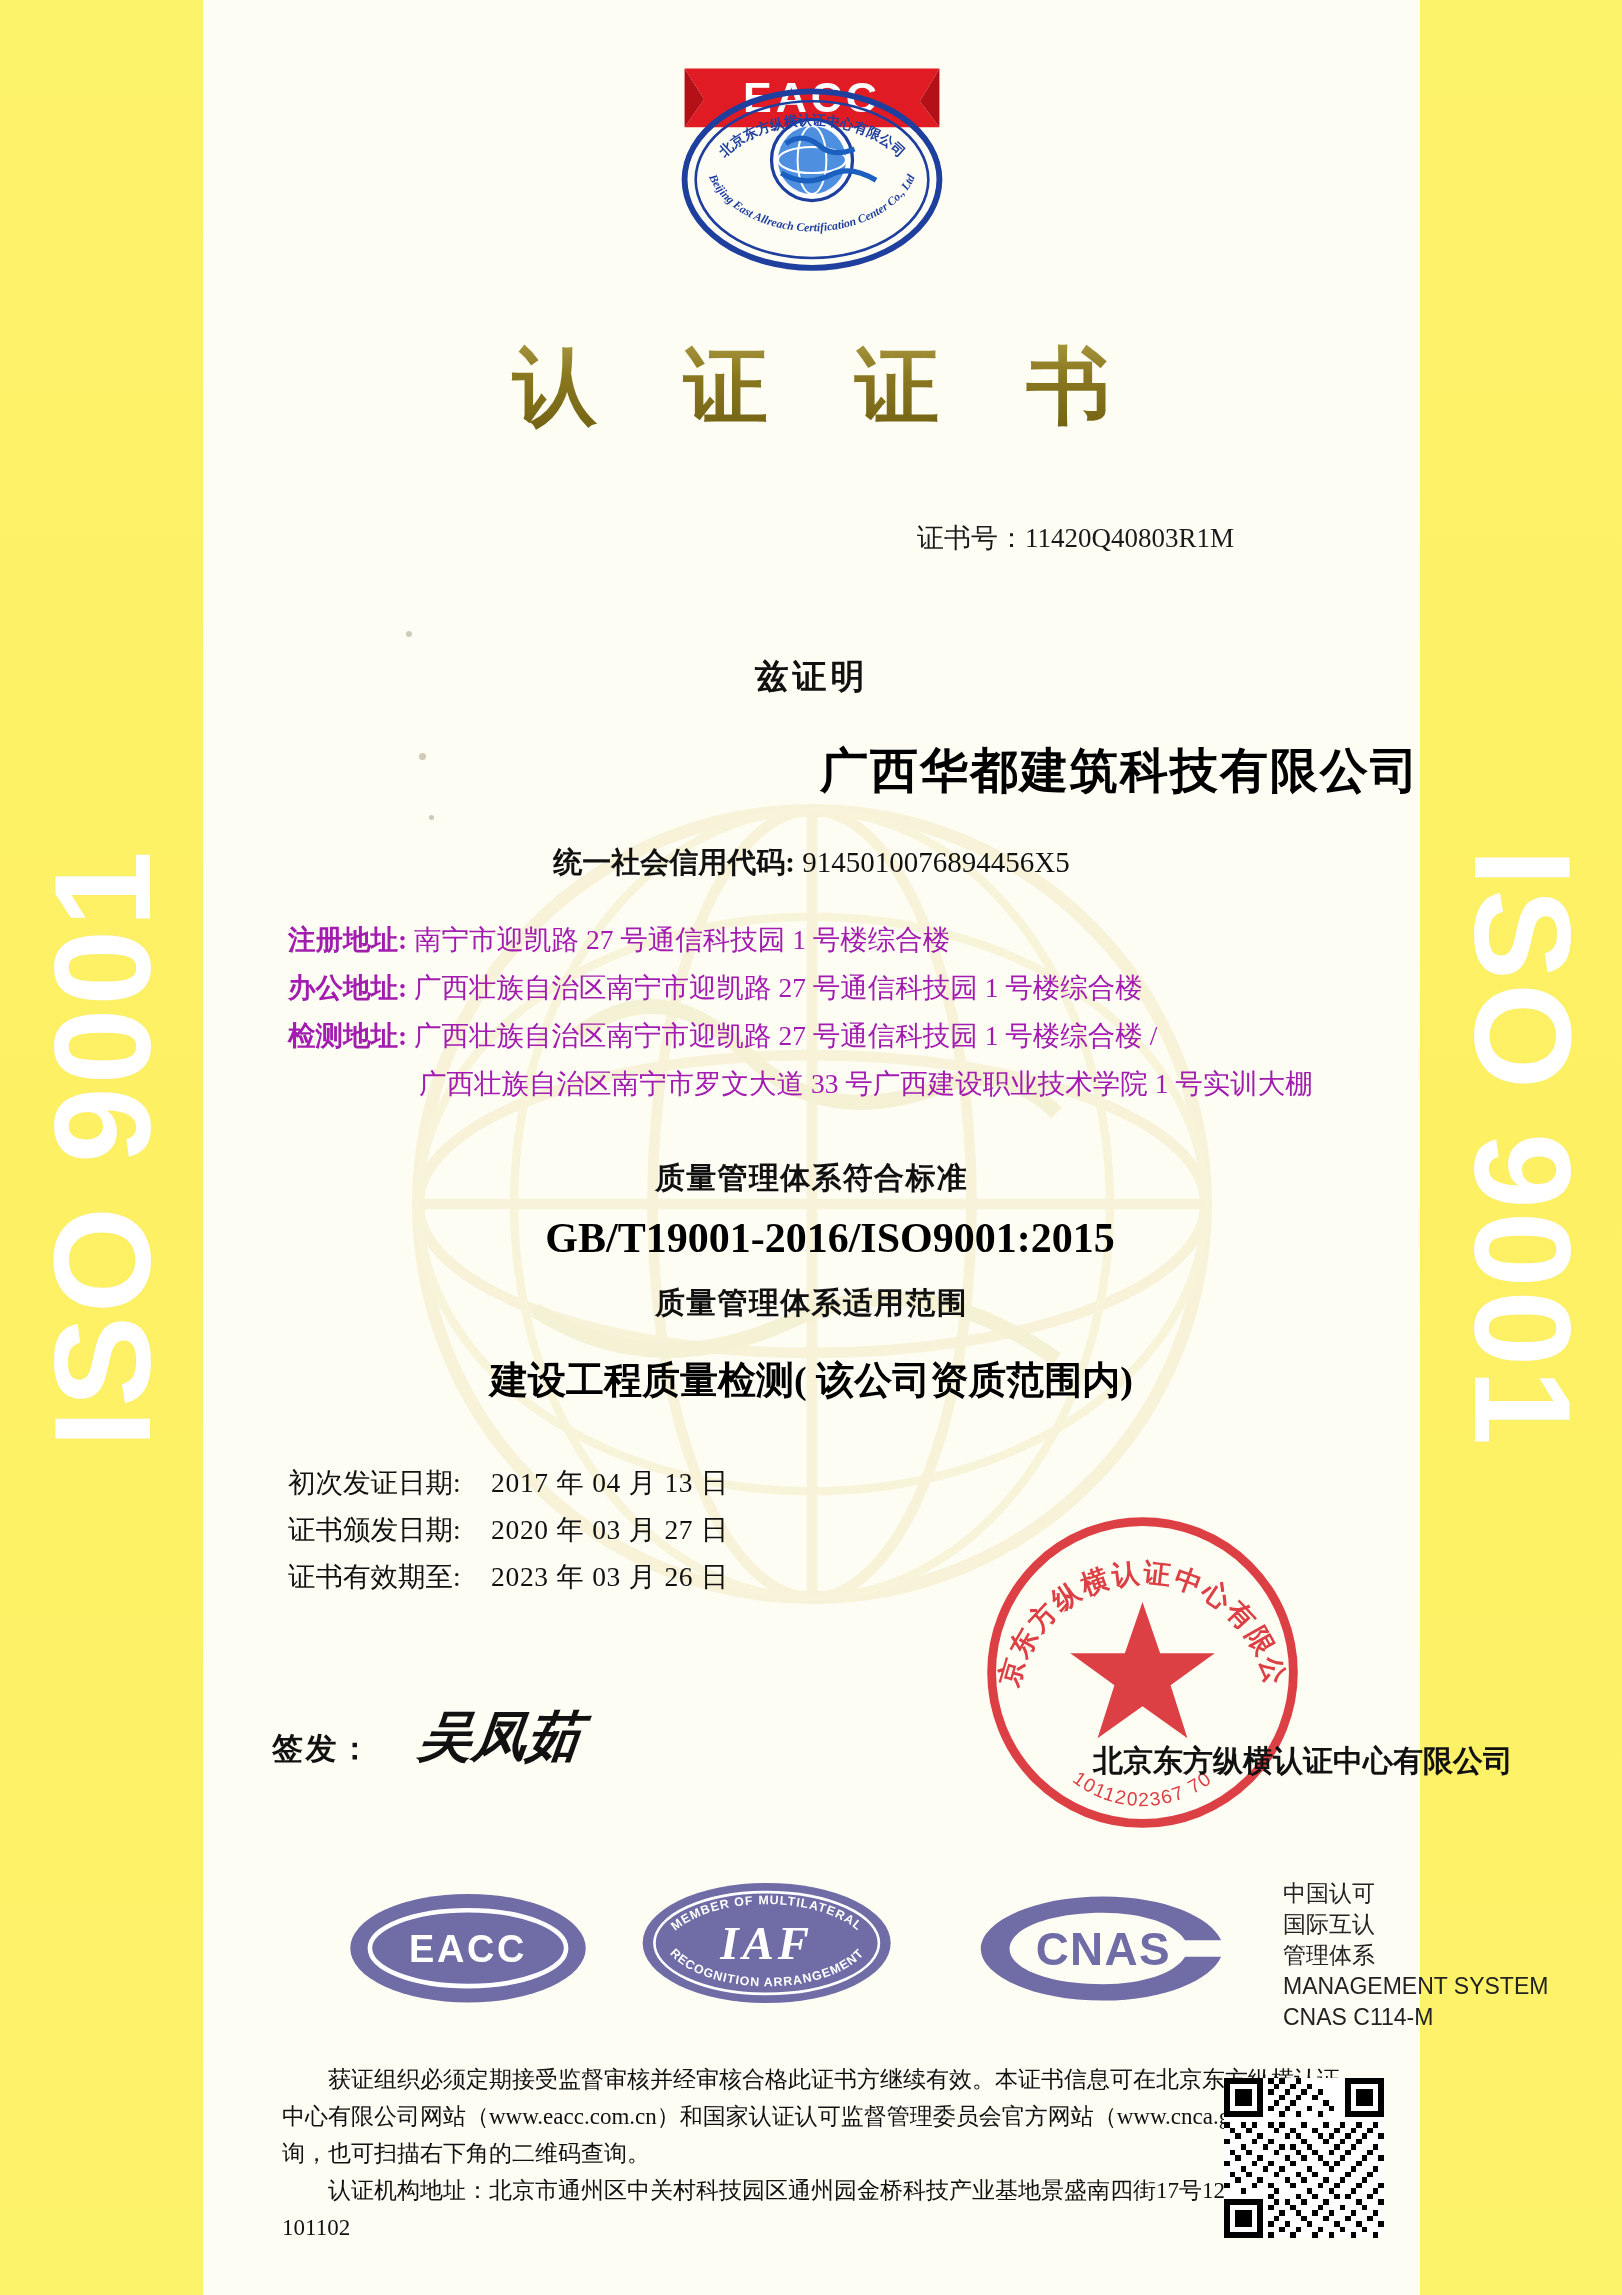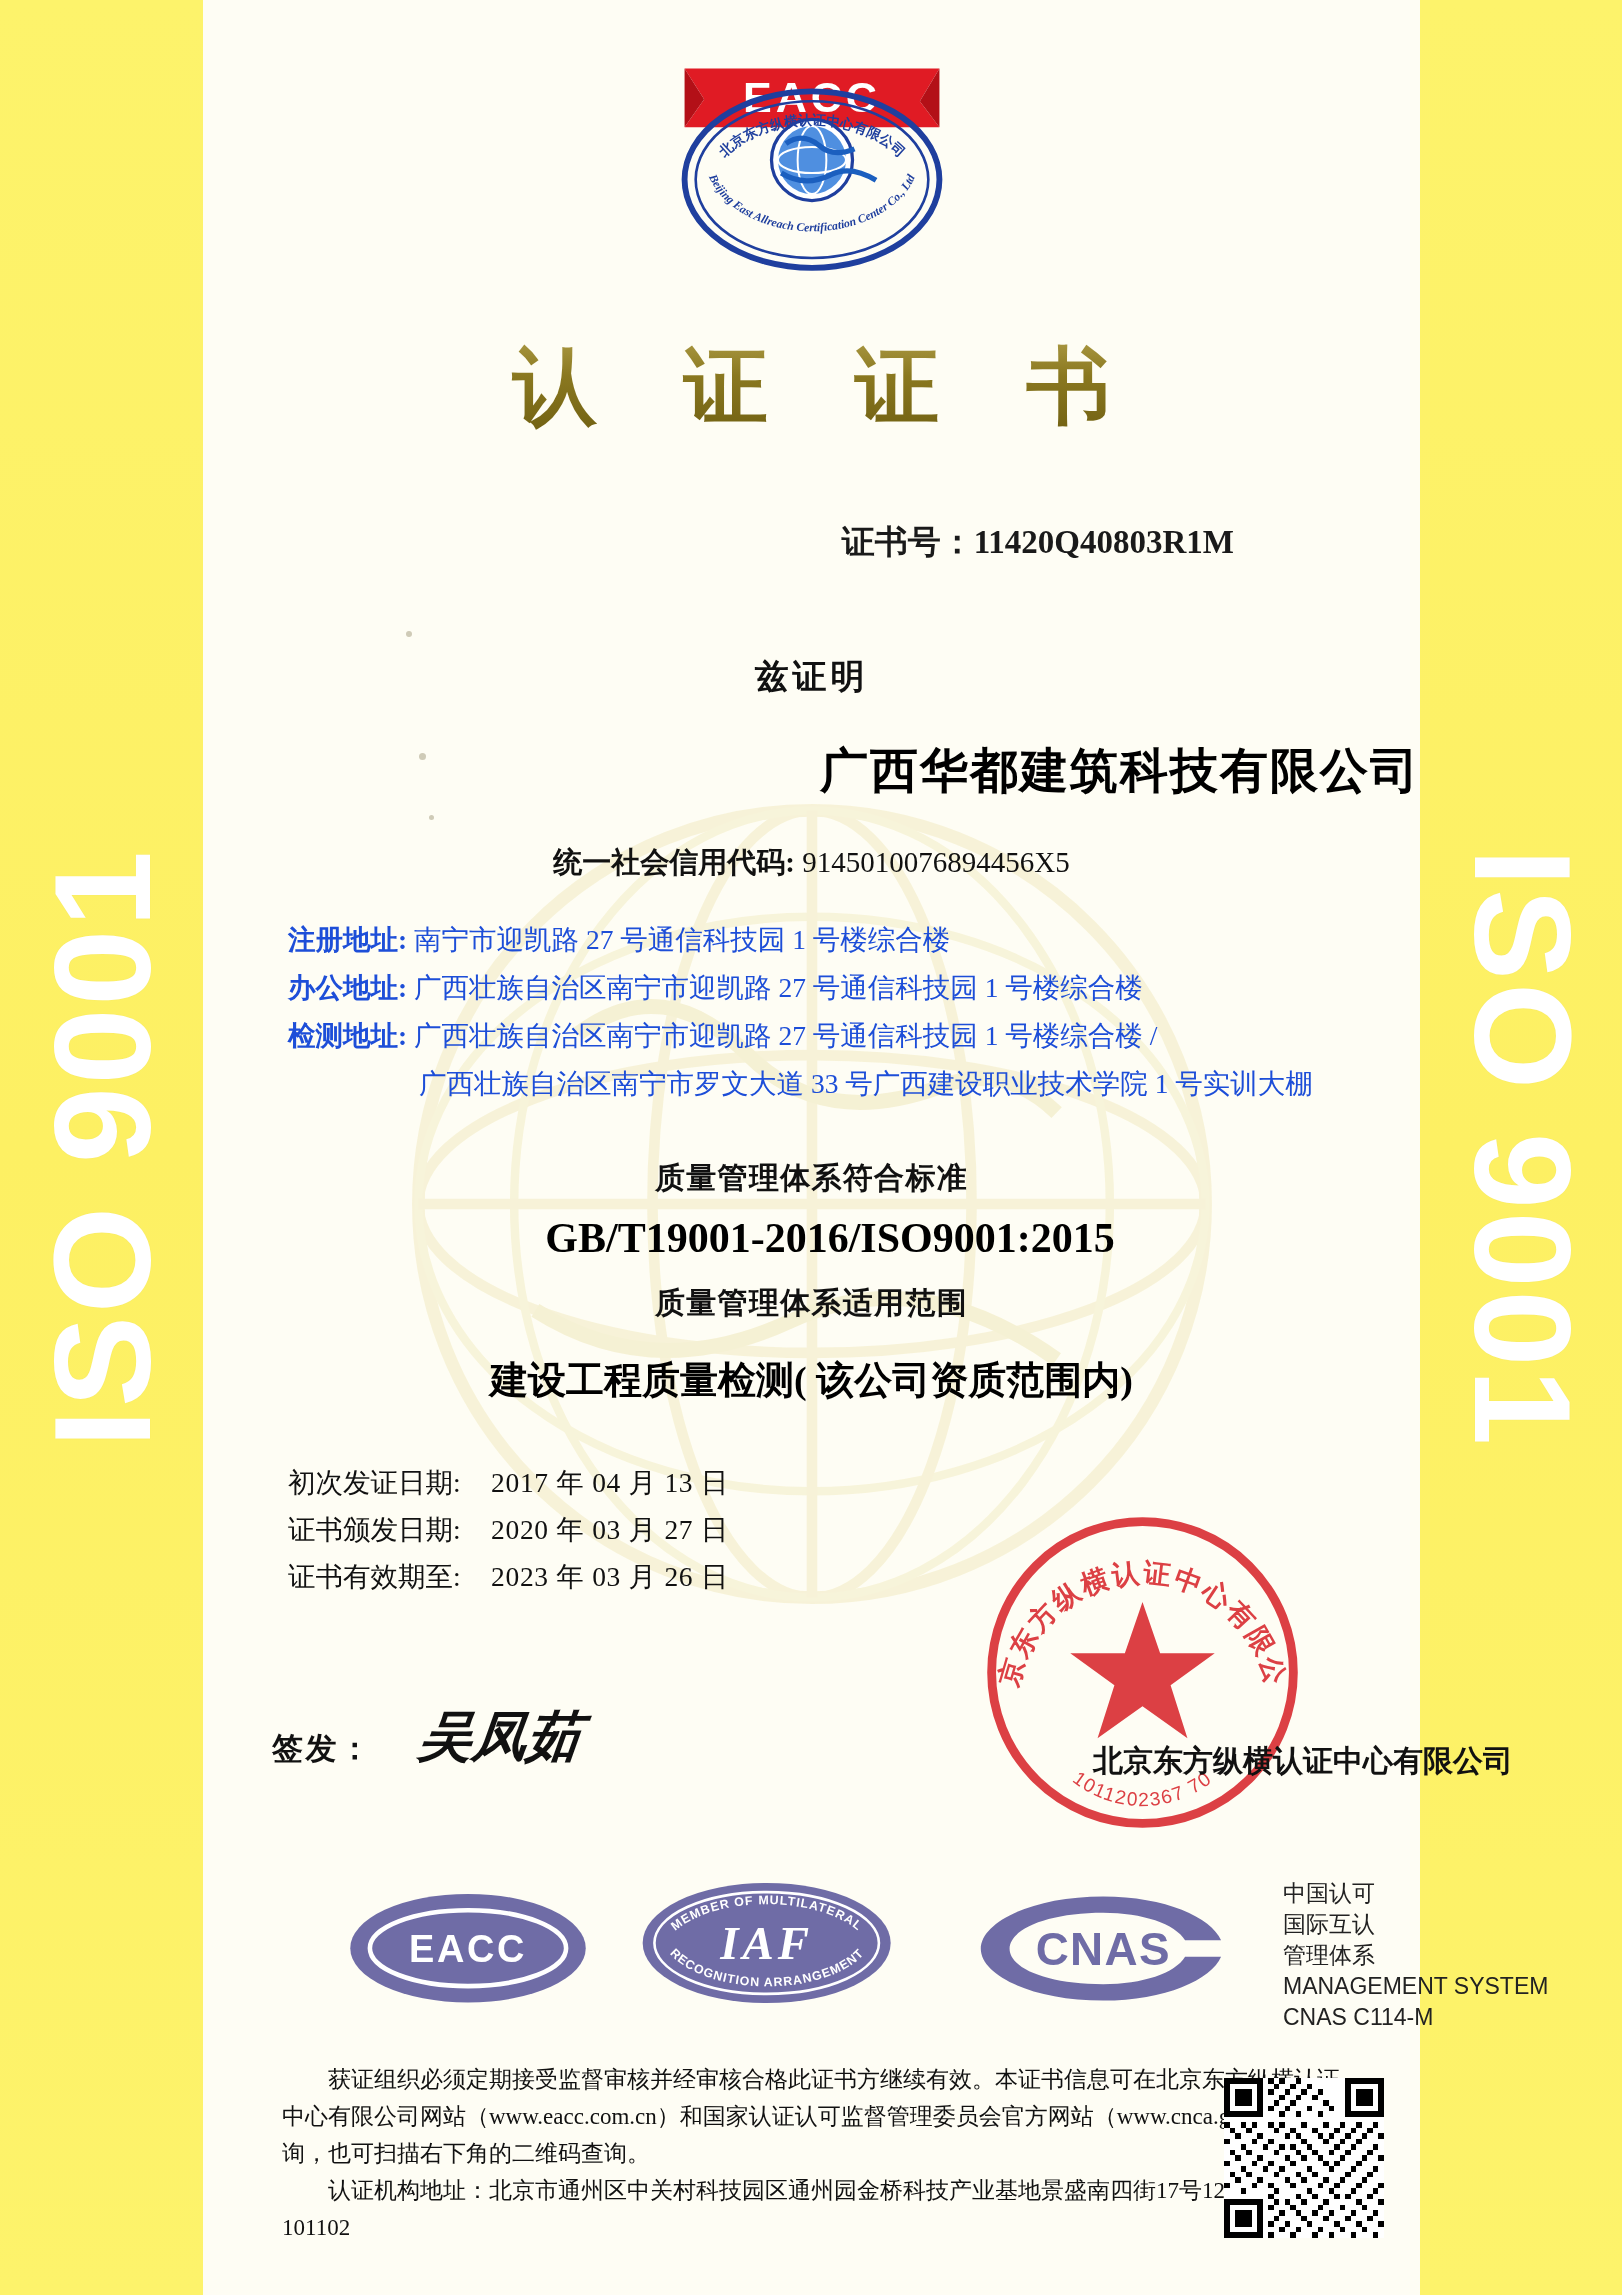--- a/index.html
+++ b/index.html
@@ -95,24 +95,23 @@
     background: linear-gradient(180deg,#b2a04a 0%, #8a7820 40%, #6d5d10 100%);
     -webkit-background-clip: text;
     background-clip: text;
     -webkit-text-fill-color: transparent;
   }
 
   .cert-no {
     position: absolute;
     top: 520px;
     right: 186px;
-    font-size: 33px;
+    font-size: 27px;
     color: #1a1a1a;
     white-space: nowrap;
-    font-weight: bold;
   }
 
   .zheng-ming {
     position: absolute;
     top: 654px;
     left: 0; right: 0;
     text-align: center;
     font-size: 34px;
     font-weight: bold;
     letter-spacing: 3.9px;
@@ -140,21 +139,21 @@
   }
   .credit-code .lbl { font-weight: bold; margin-top: 32px; }
 
   .addr-block {
     position: absolute;
     top: 916px;
     left: 85px;
     right: 52px;
     font-size: 27.5px;
     line-height: 48px;
-    color: #1d4ed8;
+    color: #a21caf;
   }
   .addr-row { white-space: nowrap; }
   .addr-row .lbl { font-weight: bold; }
   .addr-row.indent { padding-left: 131px; }
 
   .std-label {
     position: absolute;
     top: 1158px;
     left: 0; right: 0;
     text-align: center;

